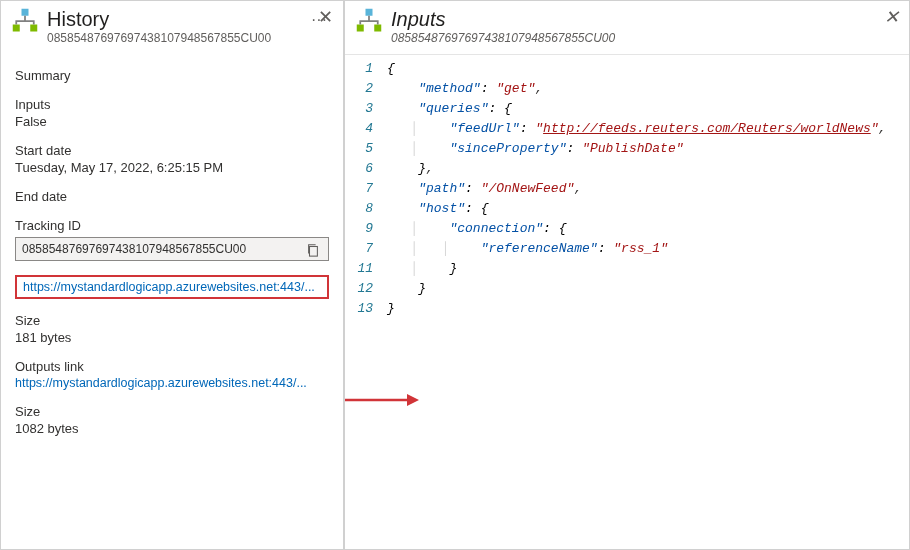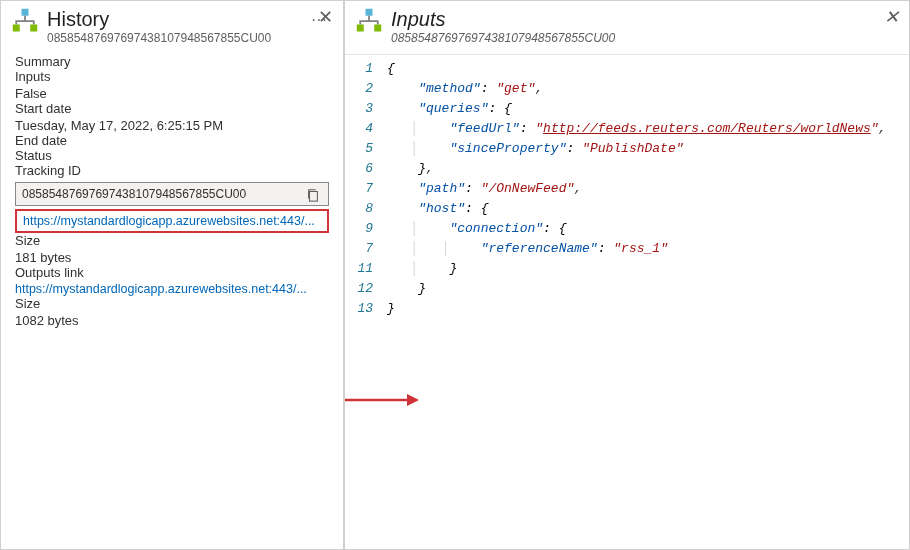--- a/index.html
+++ b/index.html
@@ -67,21 +67,21 @@
     font-size: 18px;
     color: #605e5c;
     cursor: pointer;
     line-height: 18px;
     padding: 2px;
   }
   .panel-body {
     padding: 0 14px 12px 14px;
     overflow-y: auto;
   }
-  .section { }
+  .section { margin-top: 14px; }
   .label { color: #323130; }
   .value { color: #323130; margin-top: 2px; }
   .tracking-box {
     display: flex;
     align-items: center;
     border: 1px solid #8a8886;
     background: #f3f2f1;
     padding: 4px 6px;
     margin-top: 4px;
     font-size: 12px;
@@ -174,21 +174,20 @@
       <div class="value">False</div>
     </div>
     <div class="section">
       <div class="label">Start date</div>
       <div class="value">Tuesday, May 17, 2022, 6:25:15 PM</div>
     </div>
     <div class="section">
       <div class="label">End date</div>
     </div>
     <div class="section">
-      <div class="label">Status</div>
     </div>
     <div class="section">
       <div class="label">Tracking ID</div>
       <div class="tracking-box">
         <span>08585487697697438107948567855CU00</span>
         <span class="copy-icon">
           <svg width="14" height="14" viewBox="0 0 16 16">
               <rect x="4" y="4" width="9" height="11" fill="none" stroke="#605e5c" stroke-width="1.2"></rect>
               <path d="M3 12 V2 H11" fill="none" stroke="#605e5c" stroke-width="1.2"></path>
             </svg>

